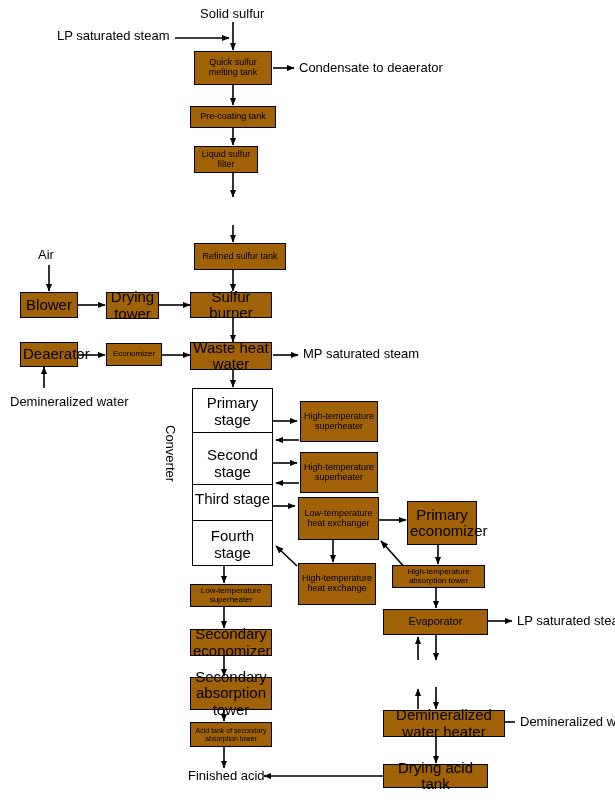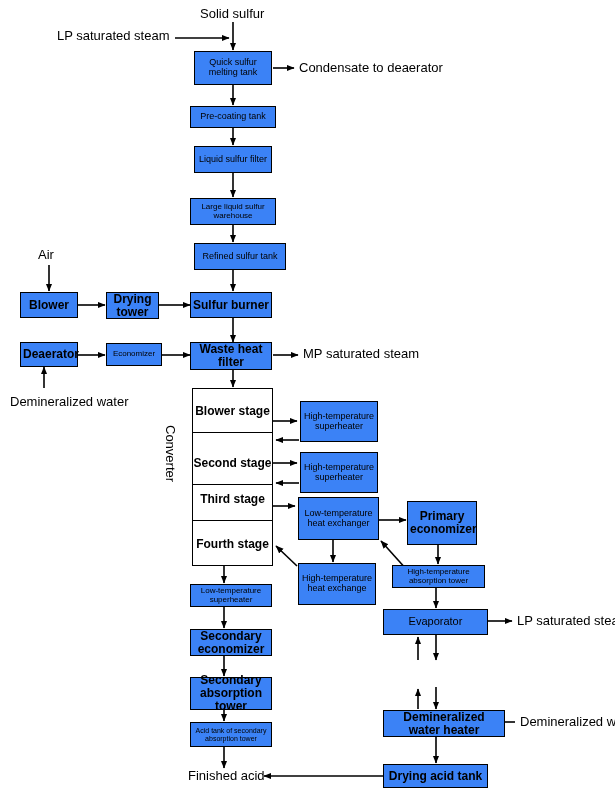--- a/index.html
+++ b/index.html
@@ -24,21 +24,21 @@
     left: 0;
     top: 0;
     width: 615px;
     height: 800px;
     pointer-events: none;
   }
   .node {
     position: absolute;
     box-sizing: border-box;
     border: 1.6px solid #000000;
-    background: #3b82f6;
+    background: #a16207;
     display: flex;
     align-items: center;
     justify-content: center;
     text-align: center;
     line-height: 1.08;
     padding: 1px 2px;
     z-index: 3;
   }
   .node-label {
     display: block;
@@ -73,21 +73,21 @@
   }
   .converter-title {
     position: absolute;
     z-index: 3;
     writing-mode: vertical-rl;
     text-orientation: mixed;
     white-space: nowrap;
   }
   .fs13 { font-size: 13px; }
   .fs11 { font-size: 11px; align-items: center; }
-  .fs10 { font-size: 12px; font-weight: bold; }
+  .fs10 { font-size: 15px; }
   .fs9  { font-size: 9px; }
   .fs8  { font-size: 8px; }
   .fs7  { font-size: 7px; }
 </style>
 </head>
 <body>
 
 <div id="diagram-root">
 
   <svg id="wire-layer" viewBox="0 0 615 800" width="615" height="800">
@@ -203,59 +203,56 @@
   <div class="free-text fs13" style="left:188px; top:768px;">Finished acid</div>
 
   <div class="node fs9" style="left:194px; top:51px; width:78px; height:34px;">
     <span class="node-label">Quick sulfur melting tank</span>
   </div>
 
   <div class="node fs9" style="left:190px; top:106px; width:86px; height:22px;">
     <span class="node-label">Pre-coating tank</span>
   </div>
 
-  <div class="node fs9" style="left:194px; top:146px; width:78px; height:27px;justify-content:flex-end;">
+  <div class="node fs9" style="left:194px; top:146px; width:64px; height:27px;justify-content:flex-end;">
     <span class="node-label">Liquid sulfur filter</span>
   </div>
 
-  <div class="node fs8" style="left:190px; top:198px; width:86px; height:27px;">
-    <span class="node-label">Large liquid sulfur warehouse</span>
-  </div>
 
   <div class="node fs9" style="left:194px; top:243px; width:92px; height:27px;">
     <span class="node-label">Refined sulfur tank</span>
   </div>
 
   <div class="node fs10" style="left:190px; top:292px; width:82px; height:26px;">
     <span class="node-label">Sulfur burner</span>
   </div>
 
   <div class="node fs10" style="left:190px; top:342px; width:82px; height:28px;">
-    <span class="node-label">Waste heat filter</span>
+    <span class="node-label">Waste heat water</span>
   </div>
 
   <div class="node fs10" style="left:20px; top:292px; width:58px; height:26px;">
     <span class="node-label">Blower</span>
   </div>
 
   <div class="node fs10" style="left:106px; top:292px; width:53px; height:27px;">
     <span class="node-label">Drying tower</span>
   </div>
 
   <div class="node fs10" style="left:20px; top:342px; width:58px; height:25px;">
     <span class="node-label">Deaerator</span>
   </div>
 
   <div class="node fs8" style="left:106px; top:343px; width:56px; height:23px;justify-content:flex-end;">
     <span class="node-label">Economizer</span>
   </div>
 
   <div class="converter-group" style="left:192px; top:388px; width:81px; height:178px;">
     <div class="converter-stage fs10" style="top:0; height:44px;">
-      <span class="node-label">Blower stage</span>
+      <span class="node-label">Primary stage</span>
     </div>
     <div class="converter-stage fs10" style="top:52px; height:44px;">
       <span class="node-label">Second stage</span>
     </div>
     <div class="converter-stage fs10" style="top:88px; height:44px;">
       <span class="node-label">Third stage</span>
     </div>
     <div class="converter-stage last fs10" style="top:132px; height:46px;">
       <span class="node-label">Fourth stage</span>
     </div>

